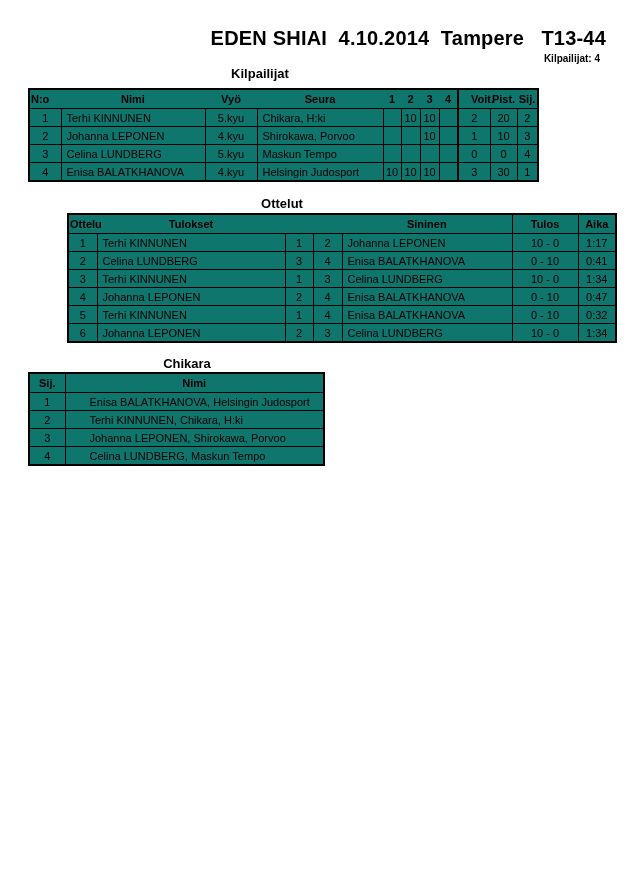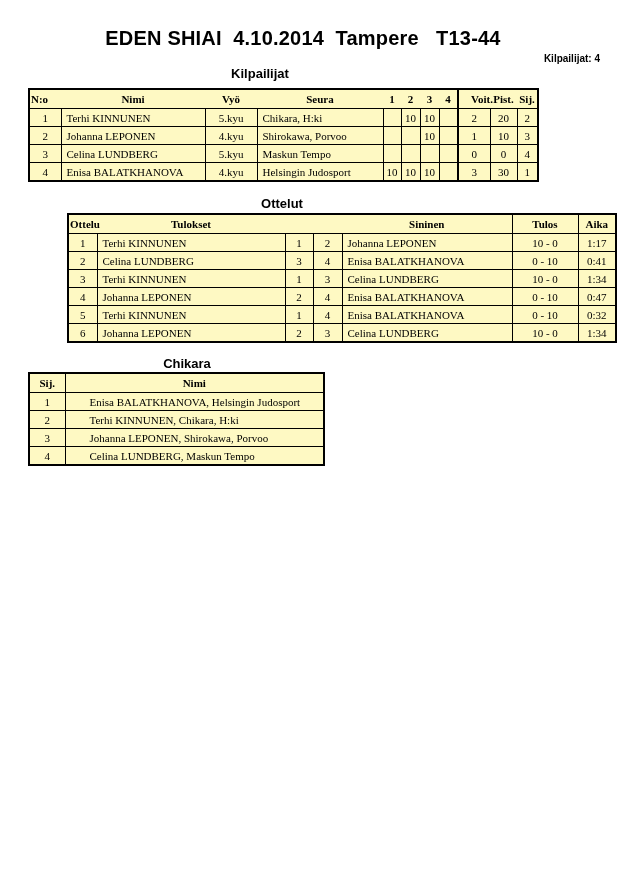--- a/index.html
+++ b/index.html
@@ -1,32 +1,32 @@
 <!DOCTYPE html>
 <html><head>
 <meta charset="utf-8">
 <style>
   html,body { margin:0; padding:0; background:#fff; }
   .page {
     position:relative; width:630px; height:891px; background:#ffffff;
     font-family:"Liberation Sans", sans-serif; color:#000; overflow:hidden;
   }
   .title {
-    position:absolute; top:27px; left:0; width:606px; text-align:center;
+    position:absolute; top:27px; left:0; width:606px; text-align:right;
     font-size:20px; font-weight:bold; white-space:pre; letter-spacing:0.2px;
   }
   .count { position:absolute; top:53px; right:30px; font-size:10px; font-weight:bold; }
   .heading { position:absolute; transform:translateX(-50%); font-size:13px; font-weight:bold; white-space:nowrap;margin-left:16px; }
   .h1 { left:244px; top:66px; }
   .h2 { left:266px; top:196px; }
   .h3 { left:171px; top:356px; }
 
   table {
     position:absolute; border-collapse:collapse; table-layout:fixed;
-    background:#fef9c3; font-size:11px; border:2px solid #000;font-family:Liberation Serif, serif;
+    background:#0f766e; font-size:11px; border:2px solid #000;
   }
   th {
     border:none; border-bottom:1px solid #000; height:18px;
     font-weight:bold; text-align:center; font-size:11px; padding:0 1px;
     overflow:visible; white-space:nowrap;
   }
   td {
     border:1px solid #000; height:17px; padding:0 2px;
     text-align:center; overflow:hidden; white-space:nowrap;
   }

